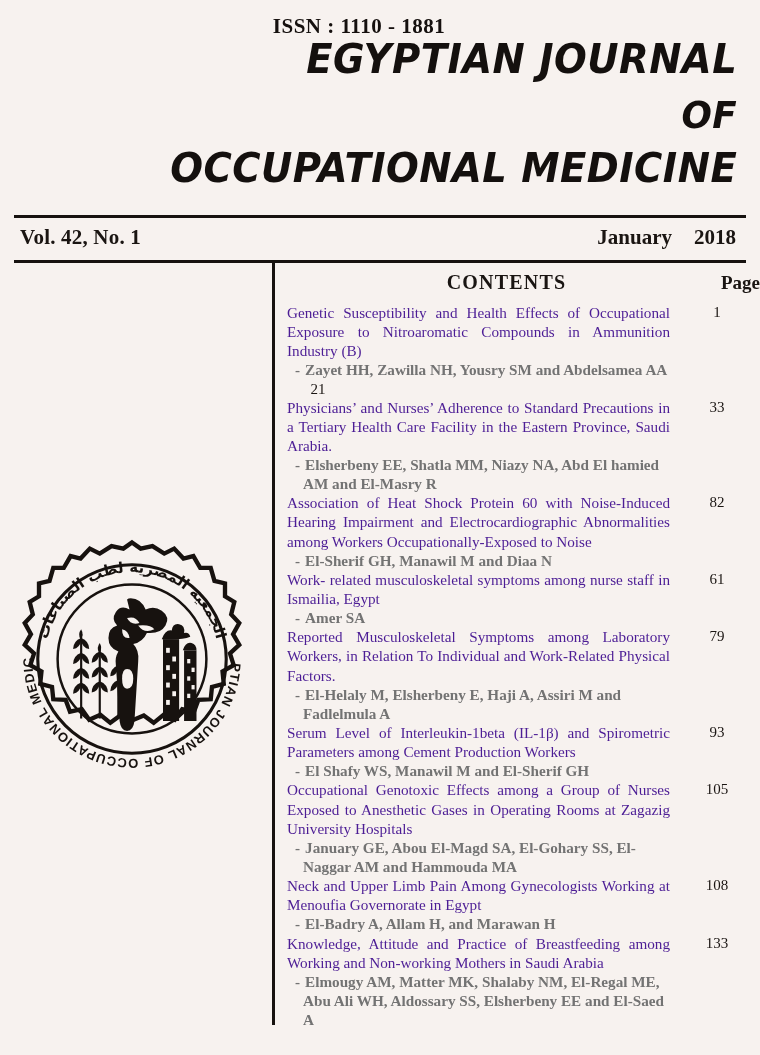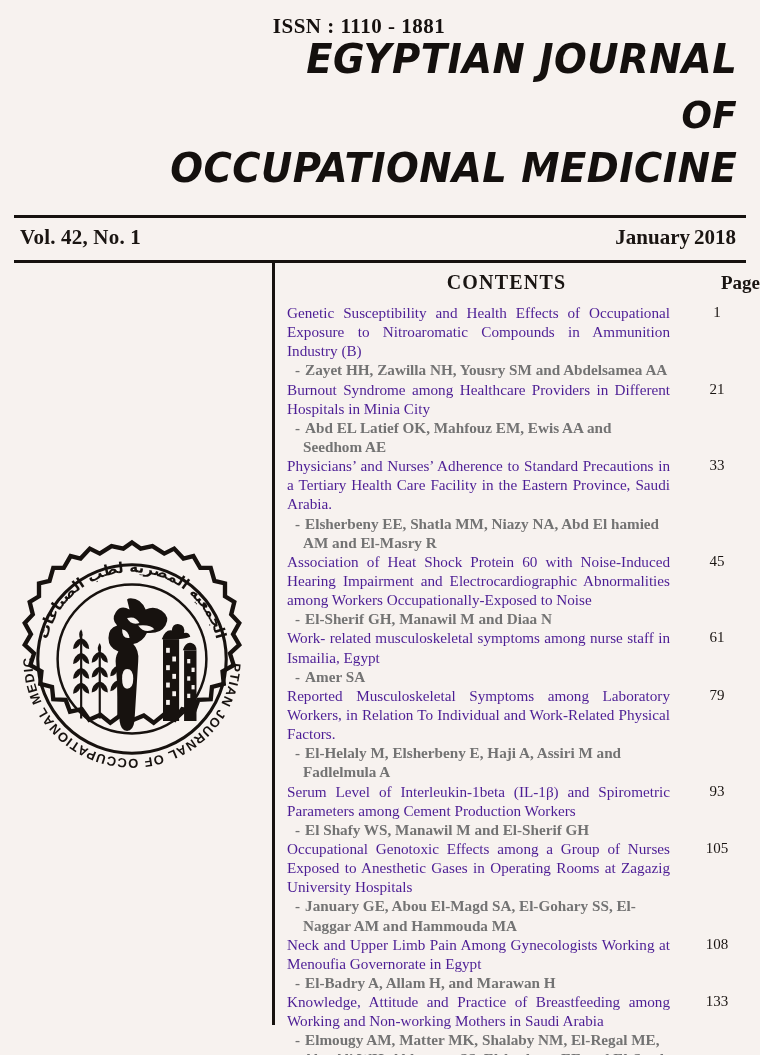--- a/index.html
+++ b/index.html
@@ -65,21 +65,21 @@
   }
   .vol-left {
     font-weight: bold;
     font-size: 21px;
     letter-spacing: 0.2px;
   }
   .vol-right {
     font-weight: bold;
     font-size: 21px;
     display: flex;
-    gap: 4px;
+    gap: 22px;
     padding-right: 6px;
   }
 
   
   .body-area {
     display: flex;
     margin-top: 0;
     height: 762px;
   }
   .logo-col {
@@ -333,39 +333,35 @@
 
     <div id="toc-list">
         <div class="entry">
           <div class="entry-main">
             <div class="title">Genetic Susceptibility and Health Effects of Occupational Exposure to Nitroaromatic Compounds in Ammunition Industry (B)</div>
             <div class="authors"><span class="dash">-</span><span>Zayet HH, Zawilla NH, Yousry SM and Abdelsamea AA</span></div>
           </div>
           <div class="entry-page">1</div>
         </div>
         <div class="entry">
-          <div class="entry-main">
-            <div class="title">Burnout Syndrome among Healthcare Providers in Different Hospitals in Minia  City</div>
-            <div class="authors"><span class="dash">-</span><span>Abd EL Latief OK, Mahfouz EM, Ewis AA and Seedhom AE</span></div>
-          </div>
           <div class="entry-page">21</div>
         </div>
         <div class="entry">
           <div class="entry-main">
             <div class="title">Physicians’ and Nurses’ Adherence to Standard Precautions in a Tertiary Health Care Facility in the Eastern Province, Saudi Arabia.</div>
             <div class="authors"><span class="dash">-</span><span>Elsherbeny EE, Shatla MM, Niazy NA, Abd El hamied AM and El-Masry R</span></div>
           </div>
           <div class="entry-page">33</div>
         </div>
         <div class="entry">
           <div class="entry-main">
             <div class="title">Association of Heat Shock Protein 60 with Noise-Induced Hearing Impairment and Electrocardiographic Abnormalities among Workers Occupationally-Exposed to Noise</div>
             <div class="authors"><span class="dash">-</span><span>El-Sherif GH, Manawil M and Diaa N</span></div>
           </div>
-          <div class="entry-page">45</div>
+          <div class="entry-page">82</div>
         </div>
         <div class="entry">
           <div class="entry-main">
             <div class="title">Work- related musculoskeletal symptoms among nurse staff in Ismailia, Egypt</div>
             <div class="authors"><span class="dash">-</span><span>Amer SA</span></div>
           </div>
           <div class="entry-page">61</div>
         </div>
         <div class="entry">
           <div class="entry-main">

